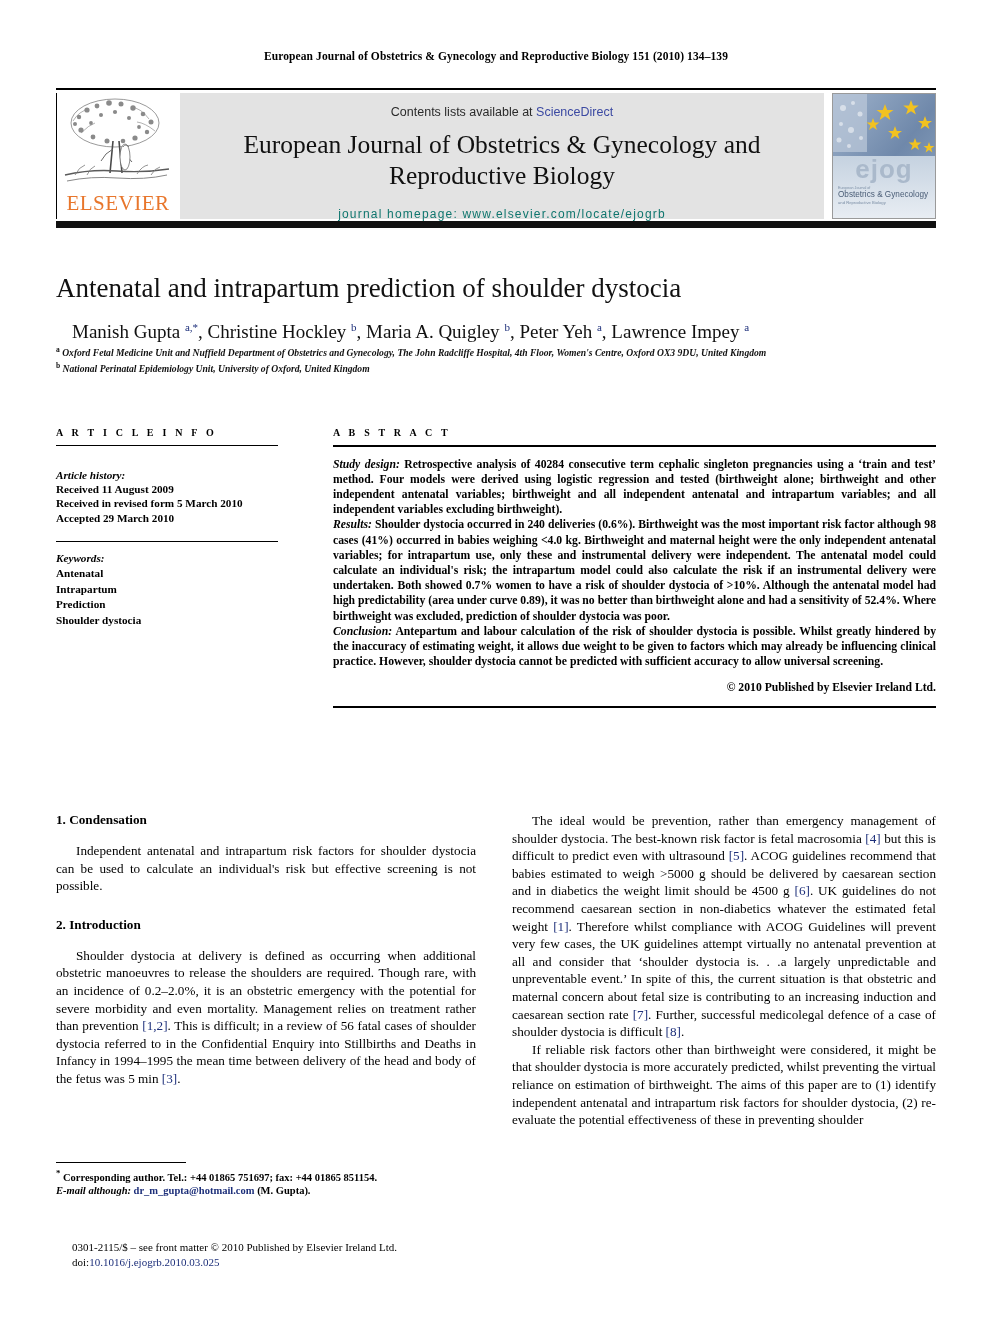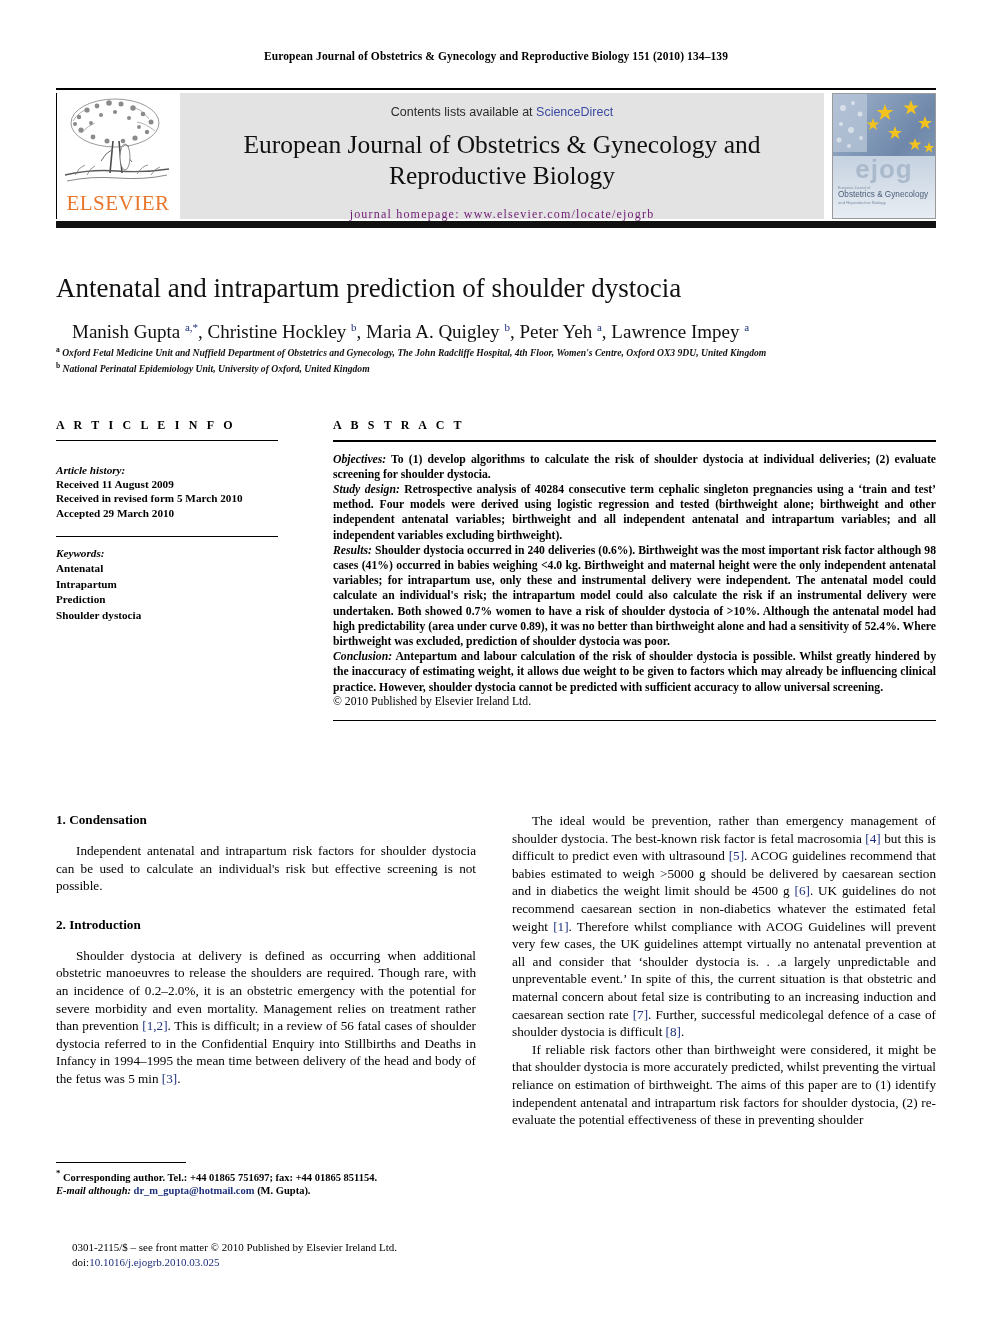--- a/index.html
+++ b/index.html
@@ -87,24 +87,24 @@
   .journal-title {
     margin-top: 10px;
     font-family: "Liberation Serif", serif;
     font-size: 25.5px;
     line-height: 31px;
     color: #111;
     padding: 0 4px;
   }
   .homepage-line {
     margin-top: 16px;
-    font-family: Liberation Serif, serif;
+    font-family: Liberation Sans, sans-serif;
     font-size: 12px;
     letter-spacing: 1.2px;
-    color: #701a75;
+    color: #0f766e;
   }
   .cover-thumb {
     position: absolute;
     left: 776px; top: 5px;
     width: 104px;
     height: 126px;
     border: 1px solid #9a9a9a;
     box-sizing: border-box;
     overflow: hidden;
     background: #c8d2de;
@@ -164,23 +164,24 @@
     left: 56px; top: 418px;
     width: 222px;
   }
   .abs-col {
     position: absolute;
     left: 333px; top: 418px;
     width: 603px;
   }
   .sechead {
     font-family: "Liberation Serif", serif;
-    font-size: 12px;
+    font-size: 10px;
     font-weight: bold;
     letter-spacing: 3.2px;
+    margin-top: 9px;
   }
   .thinrule {
     height: 1px;
     background: #000;
     margin-top: 7px;
   }
   .abs-rule {
     height: 1.6px;
     background: #000;
     margin-top: 7px;
@@ -213,22 +214,24 @@
     line-height: 15.2px;
     font-weight: bold;
     text-align: justify;
   }
   .abs-body p { margin: 0; }
   .abs-body .lead {
     font-style: italic;
     font-weight: bold;
   }
   .copyright {
+    margin-top: 12px;
+    text-align: right;
     font-size: 11.7px;
-    font-weight: normal;
+    font-weight: bold;
   }
   .abs-bottom-rule {
     height: 1.6px;
     background: #000;
     margin-top: 12px;
   }
 
   
   .col-left {
     position: absolute;
@@ -416,21 +419,20 @@
       <div>Intrapartum</div>
       <div>Prediction</div>
       <div>Shoulder dystocia</div>
     </div>
   </div>
 
   <div class="abs-col">
     <div class="sechead">A B S T R A C T</div>
     <div class="abs-rule"></div>
     <div class="abs-body">
-      <p><span class="lead">Objectives:</span><span> To (1) develop algorithms to calculate the risk of shoulder dystocia at individual deliveries; (2) evaluate screening for shoulder dystocia.</span></p>
       <p><span class="lead">Study design:</span><span> Retrospective analysis of 40284 consecutive term cephalic singleton pregnancies using a ‘train and test’ method. Four models were derived using logistic regression and tested (birthweight alone; birthweight and other independent antenatal variables; birthweight and all independent antenatal and intrapartum variables; and all independent variables excluding birthweight).</span></p>
       <p><span class="lead">Results:</span><span> Shoulder dystocia occurred in 240 deliveries (0.6%). Birthweight was the most important risk factor although 98 cases (41%) occurred in babies weighing &lt;4.0 kg. Birthweight and maternal height were the only independent antenatal variables; for intrapartum use, only these and instrumental delivery were independent. The antenatal model could calculate an individual's risk; the intrapartum model could also calculate the risk if an instrumental delivery were undertaken. Both showed 0.7% women to have a risk of shoulder dystocia of &gt;10%. Although the antenatal model had high predictability (area under curve 0.89), it was no better than birthweight alone and had a sensitivity of 52.4%. Where birthweight was excluded, prediction of shoulder dystocia was poor.</span></p>
       <p><span class="lead">Conclusion:</span><span> Antepartum and labour calculation of the risk of shoulder dystocia is possible. Whilst greatly hindered by the inaccuracy of estimating weight, it allows due weight to be given to factors which may already be influencing clinical practice. However, shoulder dystocia cannot be predicted with sufficient accuracy to allow universal screening.</span></p>
     </div>
     <div class="copyright">© 2010 Published by Elsevier Ireland Ltd.</div>
     <div class="abs-bottom-rule"></div>
   </div>
 
   <div class="col-left">
     <h2 class="num">1. Condensation</h2>

